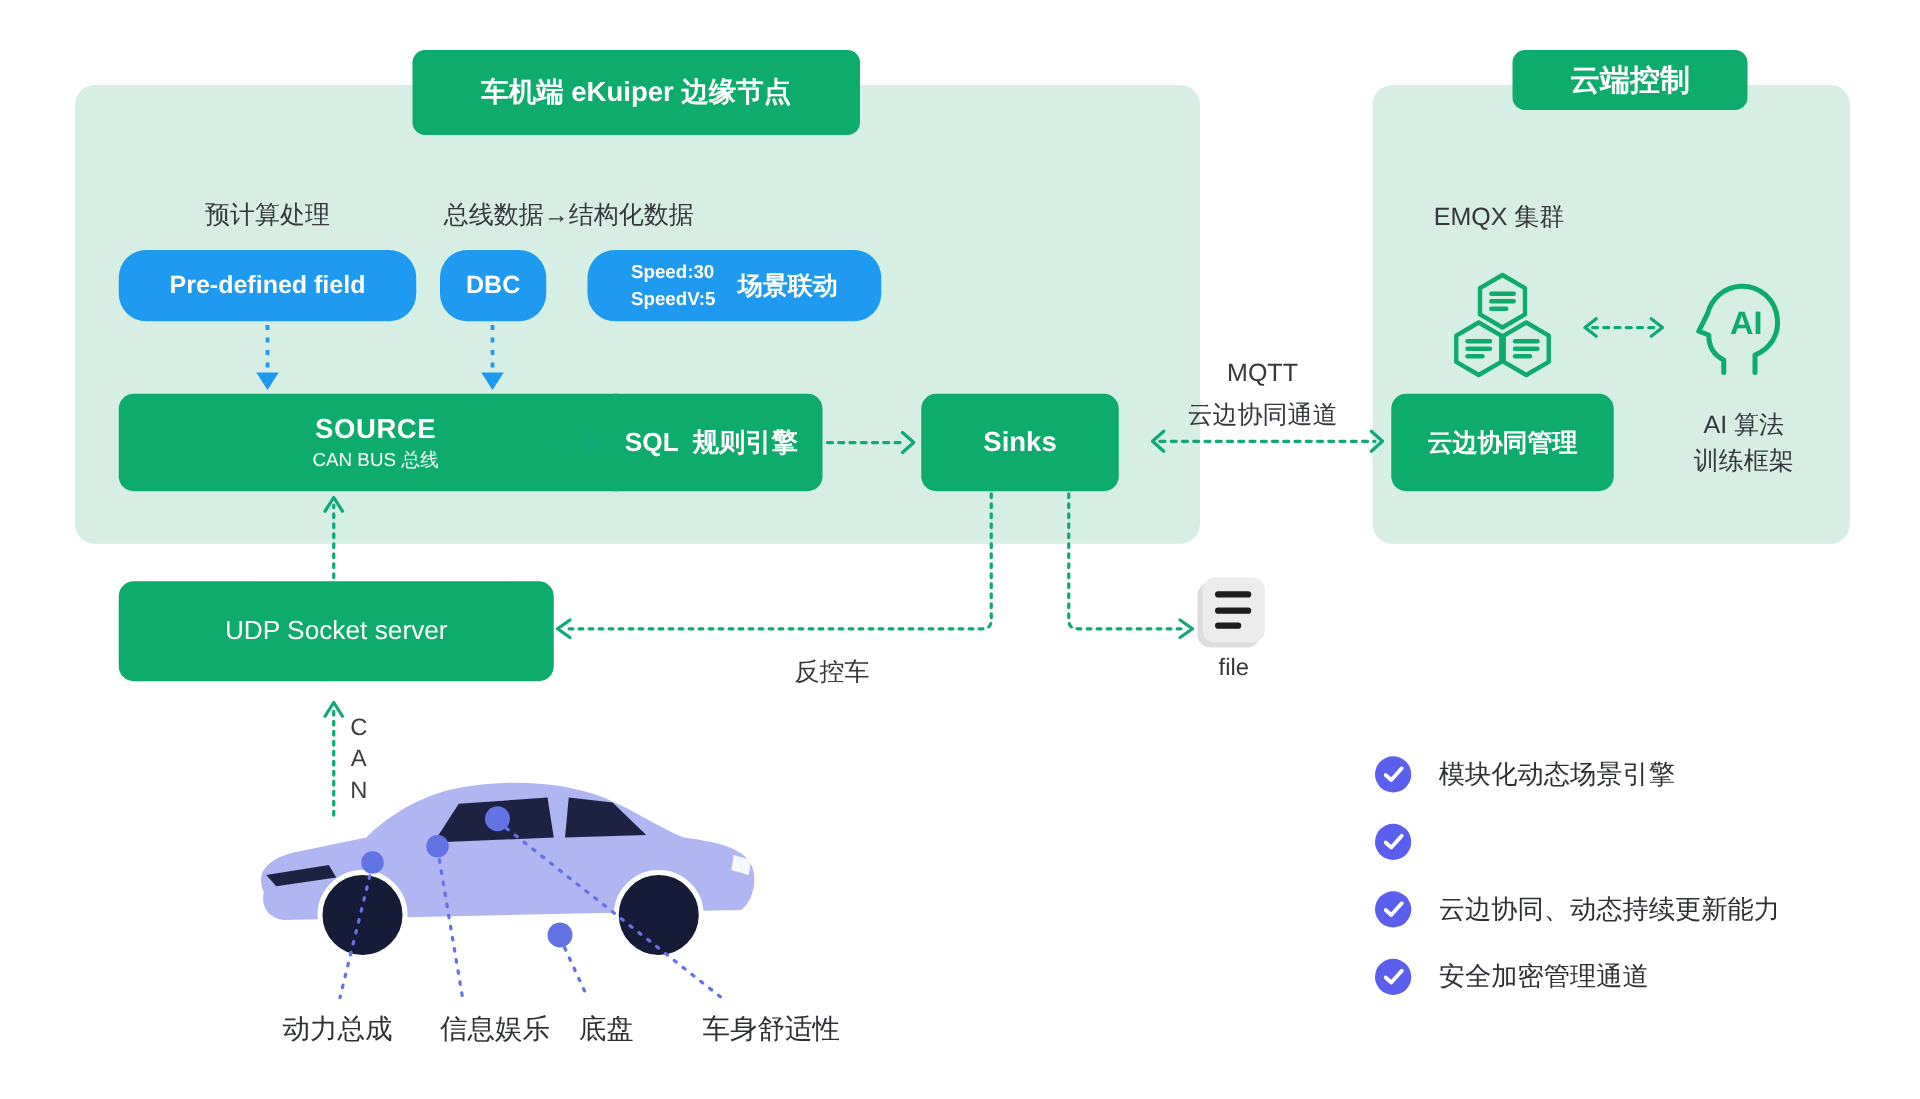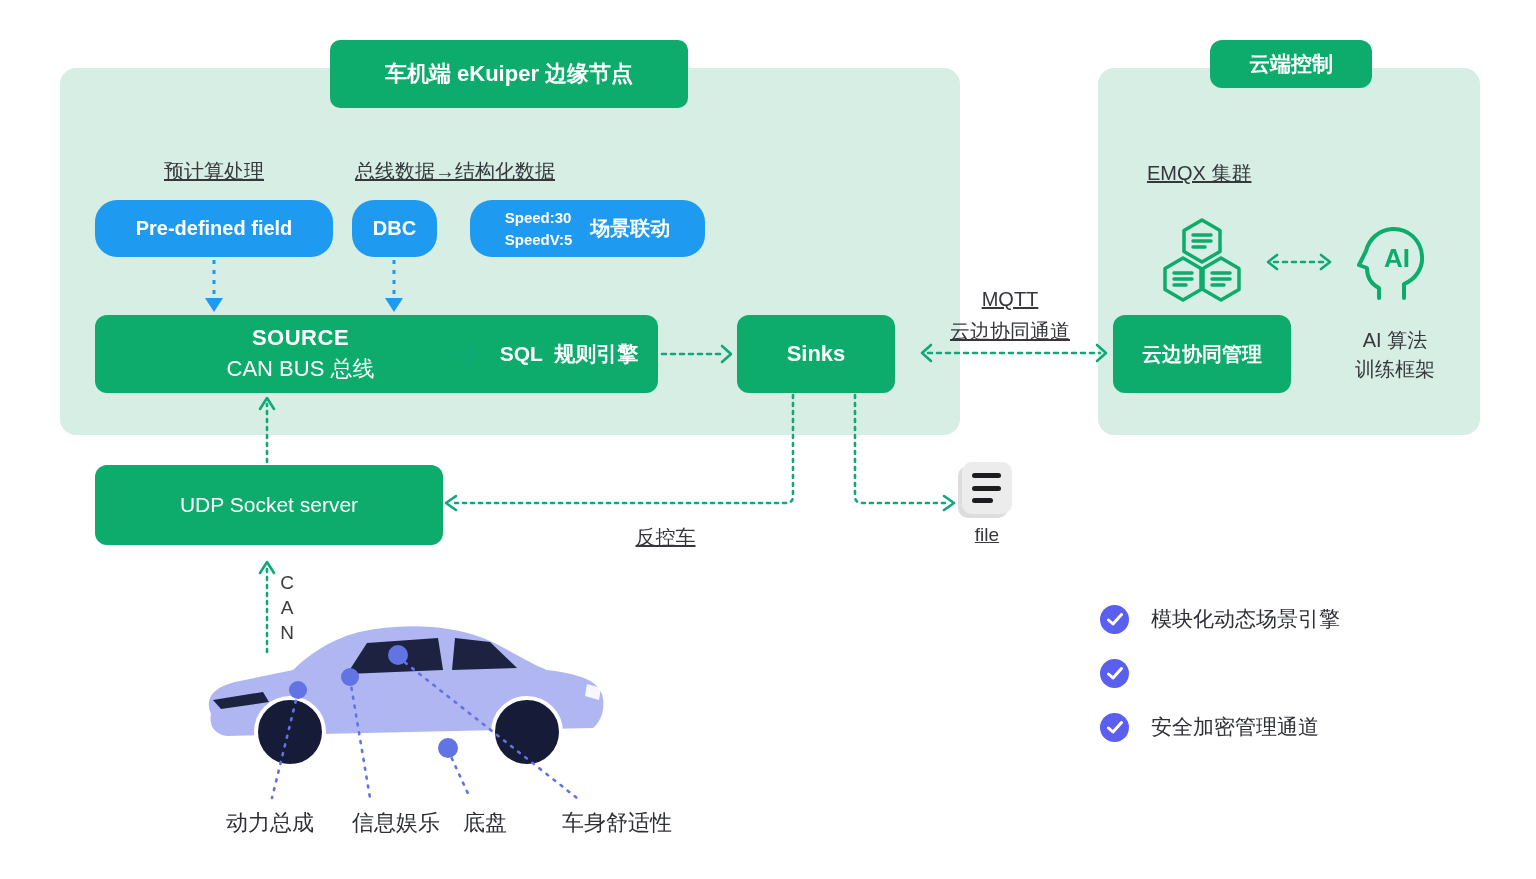--- a/index.html
+++ b/index.html
@@ -7,37 +7,37 @@
     font-family:"Liberation Sans","DejaVu Sans",sans-serif; }
   .stage { position:relative; width:1536px; height:879px; overflow:hidden; }
 
   .panel { position:absolute; background:#d6eee3; border-radius:16px; }
   #edge-panel  { left:60px;  top:68px; width:900px; height:367px; }
   #cloud-panel { left:1098px; top:68px; width:382px; height:367px; }
 
   .banner { position:absolute; background:#0dab6c; color:#fff; font-weight:bold;
     border-radius:10px; display:flex; align-items:center; justify-content:center; }
   #edge-banner  { left:330px; top:40px; width:358px; height:68px; font-size:22px; }
-  #cloud-banner { left:1210px; top:40px; width:162px; height:48px; font-size:21px;border-radius:12px; }
-
-  .small-label { position:absolute; color:#35373c; font-size:20px; white-space:nowrap;text-decoration:underline; }
+  #cloud-banner { left:1210px; top:40px; width:188px; height:48px; font-size:24px; }
+
+  .small-label { position:absolute; color:#35373c; font-size:20px; white-space:nowrap; }
 
   .blue-box { position:absolute; background:#1e9af0; color:#fff; border-radius:22px;
     display:flex; align-items:center; justify-content:center; font-weight:bold; }
   #predefined-box { left:95px;  top:200px; width:238px; height:57px; font-size:20px; }
   #dbc-box        { left:352px; top:200px; width:85px;  height:57px; font-size:20px; }
   #speed-box      { left:470px; top:200px; width:235px; height:57px; gap:18px; }
   #speed-box .speed-col { font-size:15px; font-weight:600; line-height:1.45; text-align:left; }
   #speed-box .scene { font-size:20px; font-weight:bold; }
 
   .green-box { position:absolute; background:#0dab6c; color:#fff; border-radius:12px;
     display:flex; flex-direction:column; align-items:center; justify-content:center; }
   #source-box { left:95px;  top:315px; width:411px; height:78px; }
   #source-box .t1 { font-size:22px; font-weight:600; letter-spacing:.5px; }
-  #source-box .t2 { font-size:22px; margin-top:3px; }
+  #source-box .t2 { font-size:15px; margin-top:3px; }
   #sql-box   { left:480px; top:315px; width:178px; height:78px; font-size:21px; font-weight:600; white-space:pre; }
   #sinks-box { left:737px; top:315px; width:158px; height:78px; font-size:22px; font-weight:700; }
   #udp-box   { left:95px;  top:465px; width:348px; height:80px; font-size:21px; font-weight:400; }
   #mgmt-box  { left:1113px; top:315px; width:178px; height:78px; font-size:20px; font-weight:bold; }
 
   #emqx-label { left:1147px; top:160px; }
   #precompute-label { left:114px; top:158px; width:200px; text-align:center; }
   #bus-label { left:355px; top:158px; }
   #mqtt-label-1 { left:935px; top:288px; width:150px; text-align:center; font-weight:500; }
   #mqtt-label-2 { left:910px; top:318px; width:200px; text-align:center; }
@@ -263,17 +263,25 @@
             <path d="M1.5 7 L6 11 L14.5 1.5" fill="none" stroke="#fff" stroke-width="3" stroke-linecap="round" stroke-linejoin="round"></path>
           </svg>
       </div>
     </div>
     <div class="feature-row">
       <div class="check-badge">
         <svg width="16" height="13" viewBox="0 0 16 13">
             <path d="M1.5 7 L6 11 L14.5 1.5" fill="none" stroke="#fff" stroke-width="3" stroke-linecap="round" stroke-linejoin="round"></path>
           </svg>
       </div>
+      <div class="feature-text">云边协同、动态持续更新能力</div>
+    </div>
+    <div class="feature-row">
+      <div class="check-badge">
+        <svg width="16" height="13" viewBox="0 0 16 13">
+            <path d="M1.5 7 L6 11 L14.5 1.5" fill="none" stroke="#fff" stroke-width="3" stroke-linecap="round" stroke-linejoin="round"></path>
+          </svg>
+      </div>
       <div class="feature-text">安全加密管理通道</div>
     </div>
   </div>
 
 </div>
 
 </body></html>

